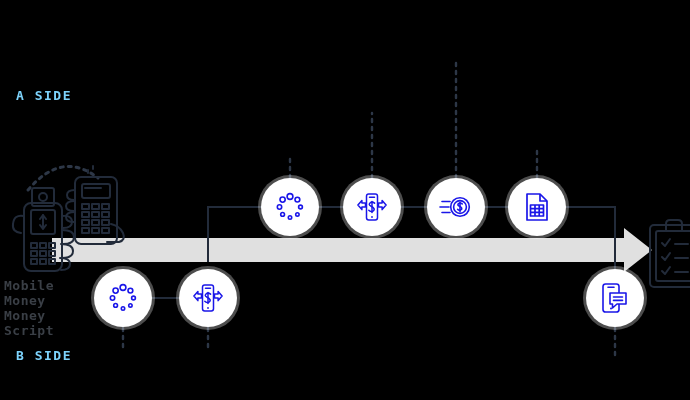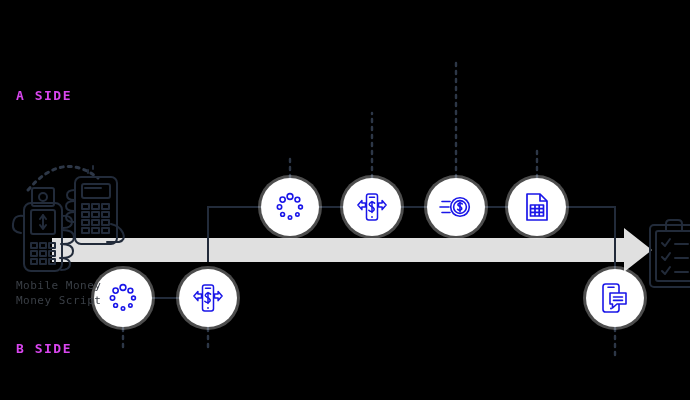--- a/index.html
+++ b/index.html
@@ -24,34 +24,34 @@
     width: 690px;
     height: 400px;
   }
   
   .side-label {
     position: absolute;
     font-family: "DejaVu Sans Mono", monospace;
     font-size: 13px;
     font-weight: bold;
     letter-spacing: 1.5px;
-    color: #d946ef;
+    color: #7dd3fc;
     white-space: nowrap;
   }
   #label-a { left: 16px; top: 88px; }
-  #label-b { left: 16px; top: 341px; text-align: right; }
+  #label-b { left: 16px; top: 348px; text-align: right; }
 
   .script-label {
     position: absolute;
-    left: 16px;
+    left: 4px;
     top: 278px;
     width: 96px;
     font-family: "DejaVu Sans Mono", monospace;
-    font-size: 11px;
-    font-weight: normal;
+    font-size: 13px;
+    font-weight: bold;
     line-height: 15px;
     color: #3a3f46;
     letter-spacing: 0.5px;
   }
 
   
   .node {
     position: absolute;
     width: 58px;
     height: 58px;

